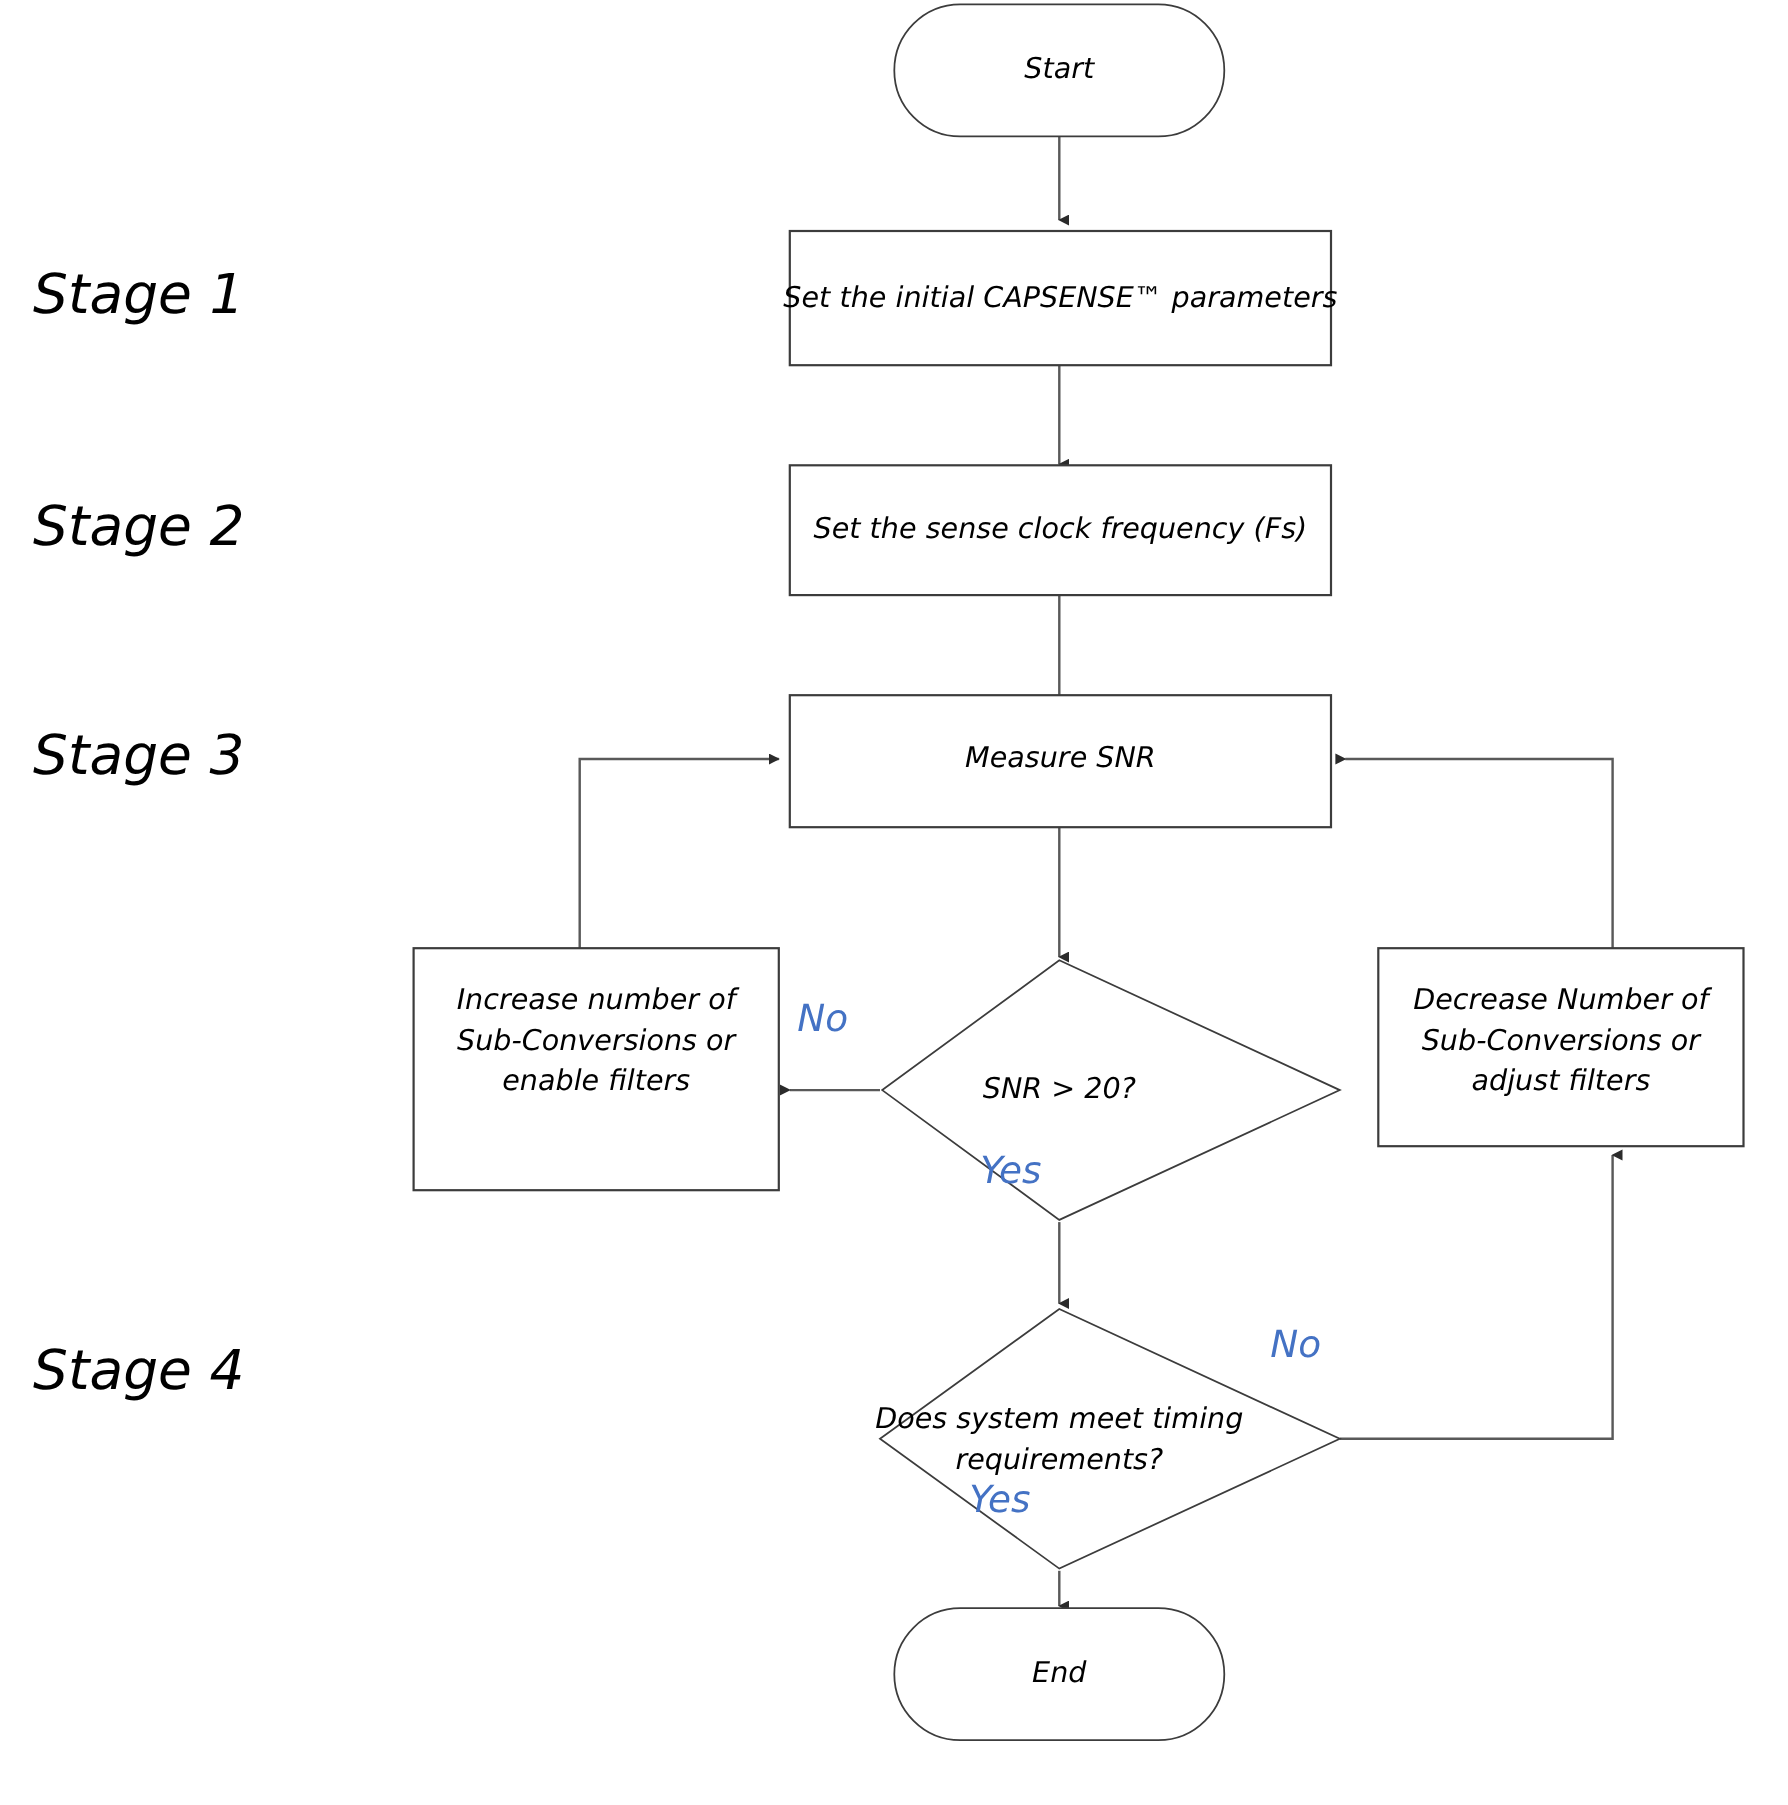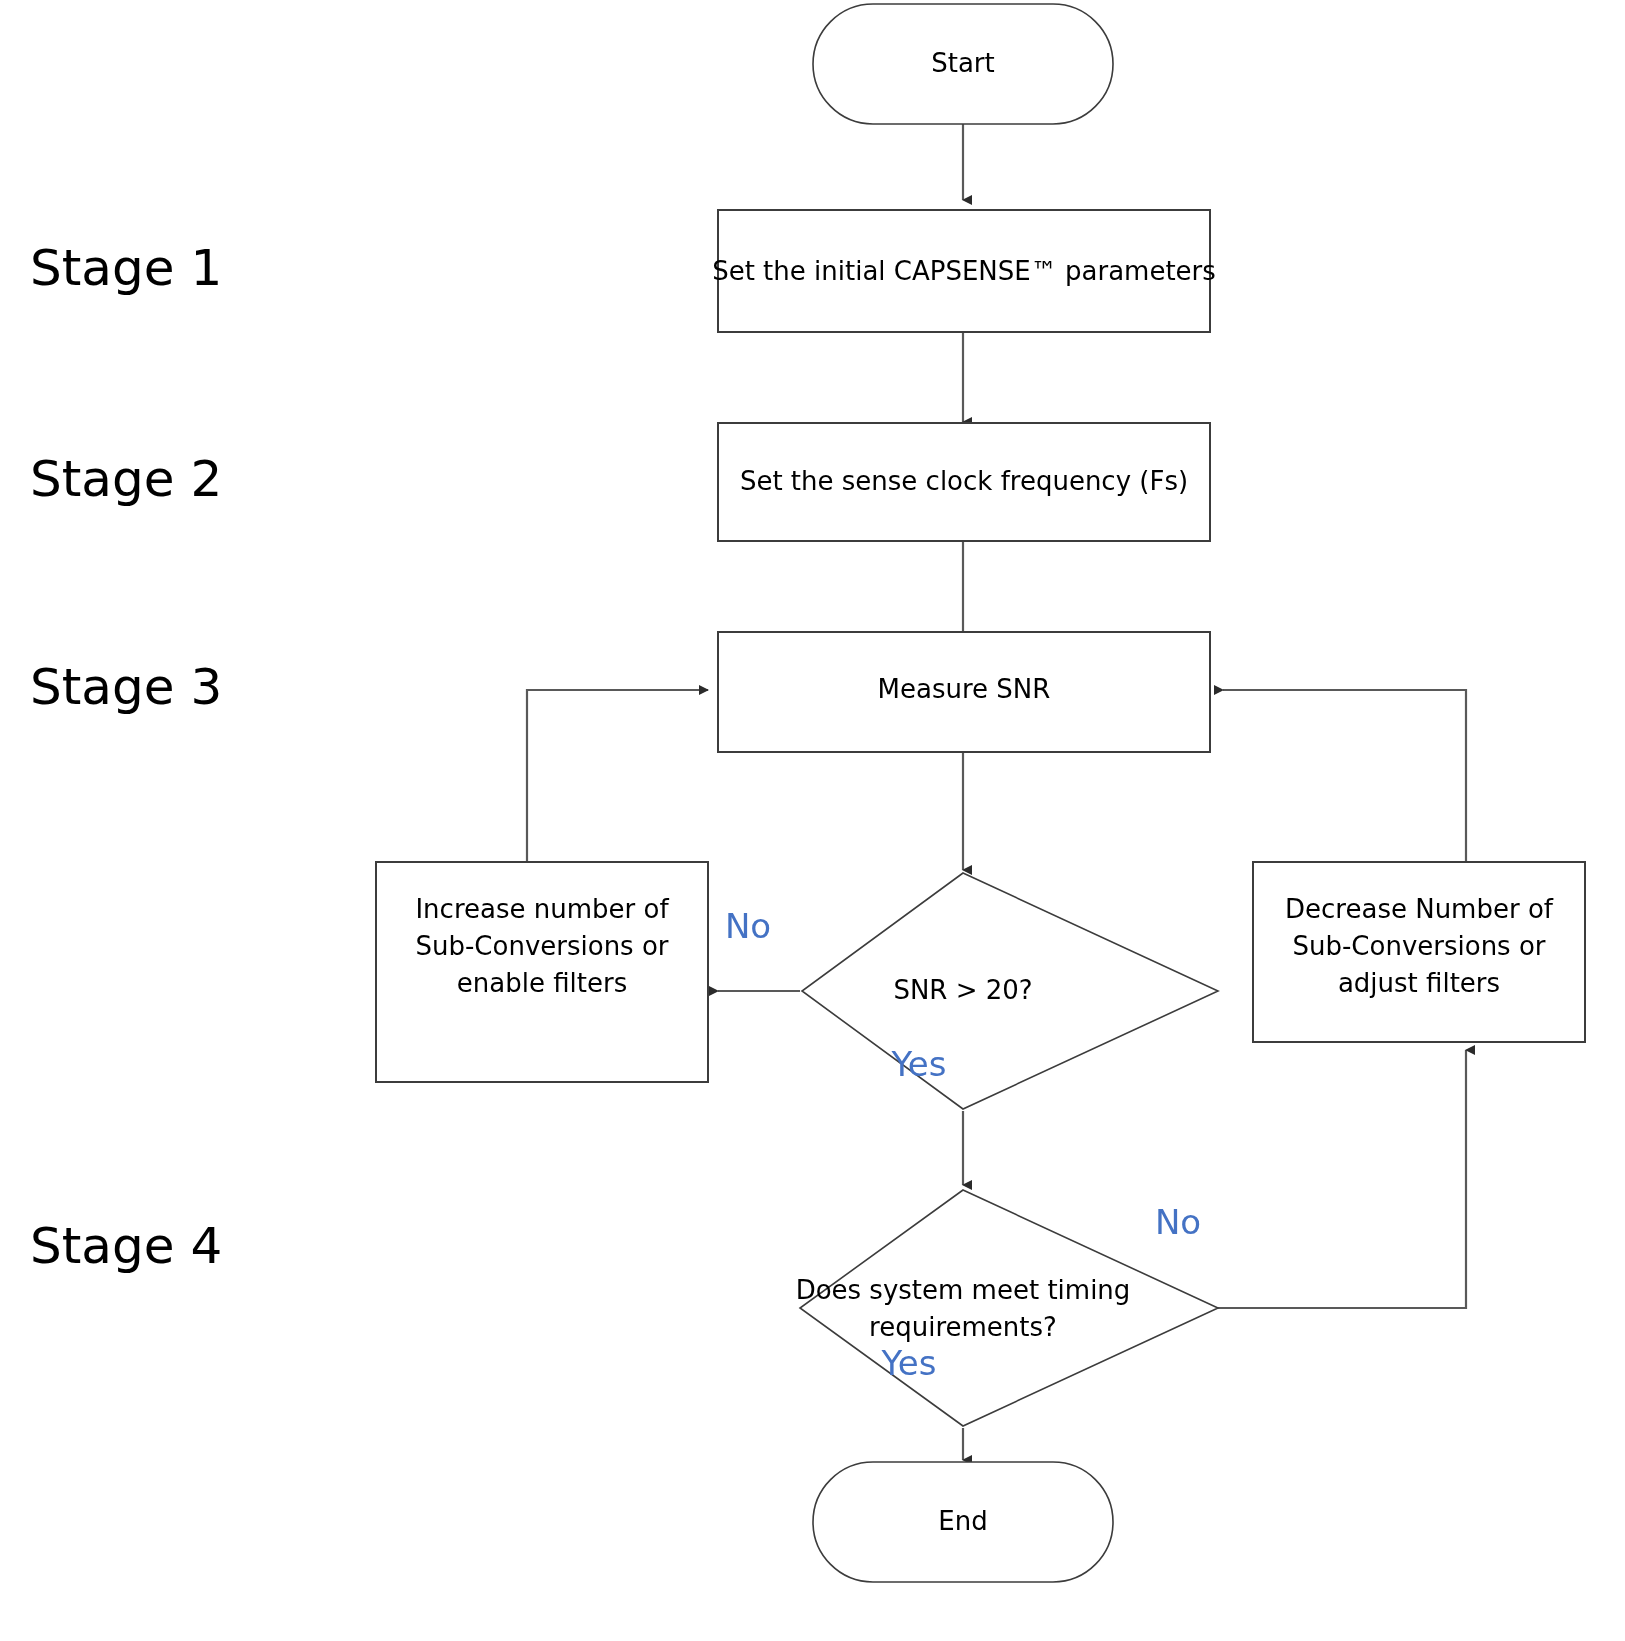--- a/index.html
+++ b/index.html
@@ -7,20 +7,21 @@
     padding: 0;
     background: #ffffff;
   }
   #canvas {
     position: relative;
     width: 1625px;
     height: 1641px;
     background: #ffffff;
     font-family: "DejaVu Sans", "Liberation Sans", sans-serif;
     overflow: hidden;
+    font-style: italic;
   }
   svg.flow {
     position: absolute;
     top: 0;
     left: 0;
     width: 1625px;
     height: 1641px;
   }
   .node-shape {
     fill: #ffffff;

